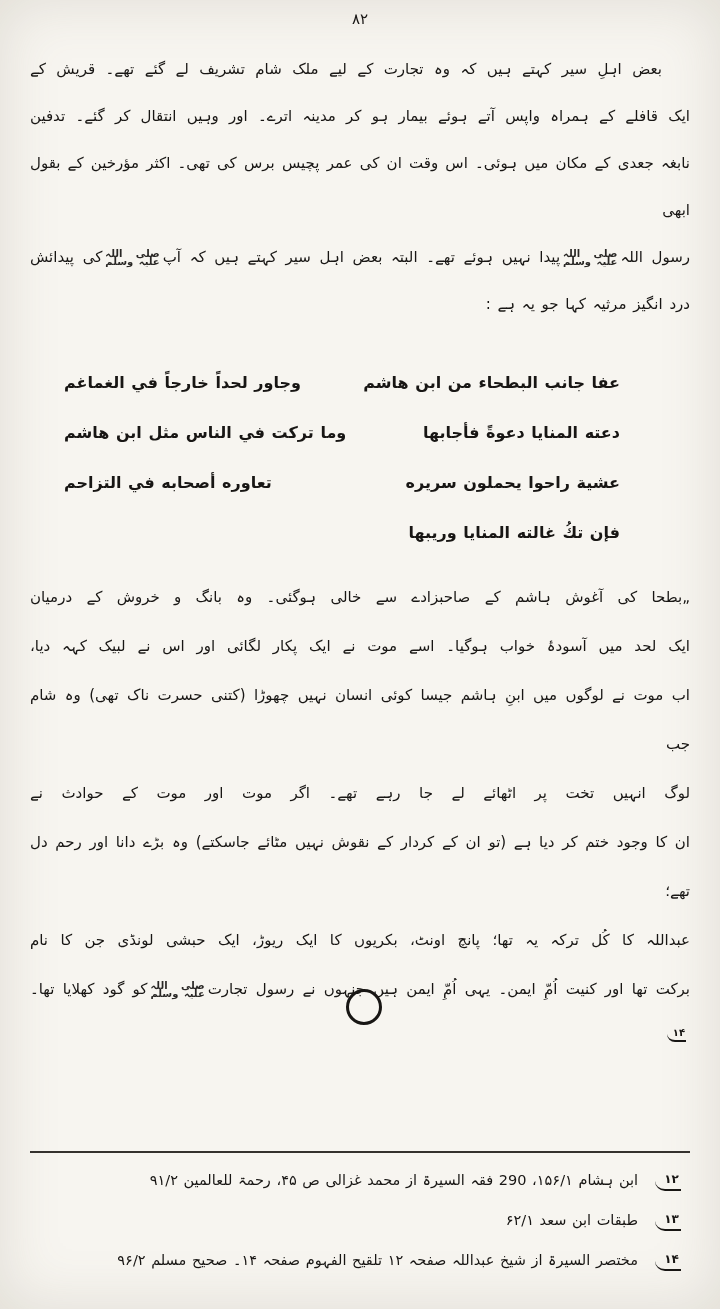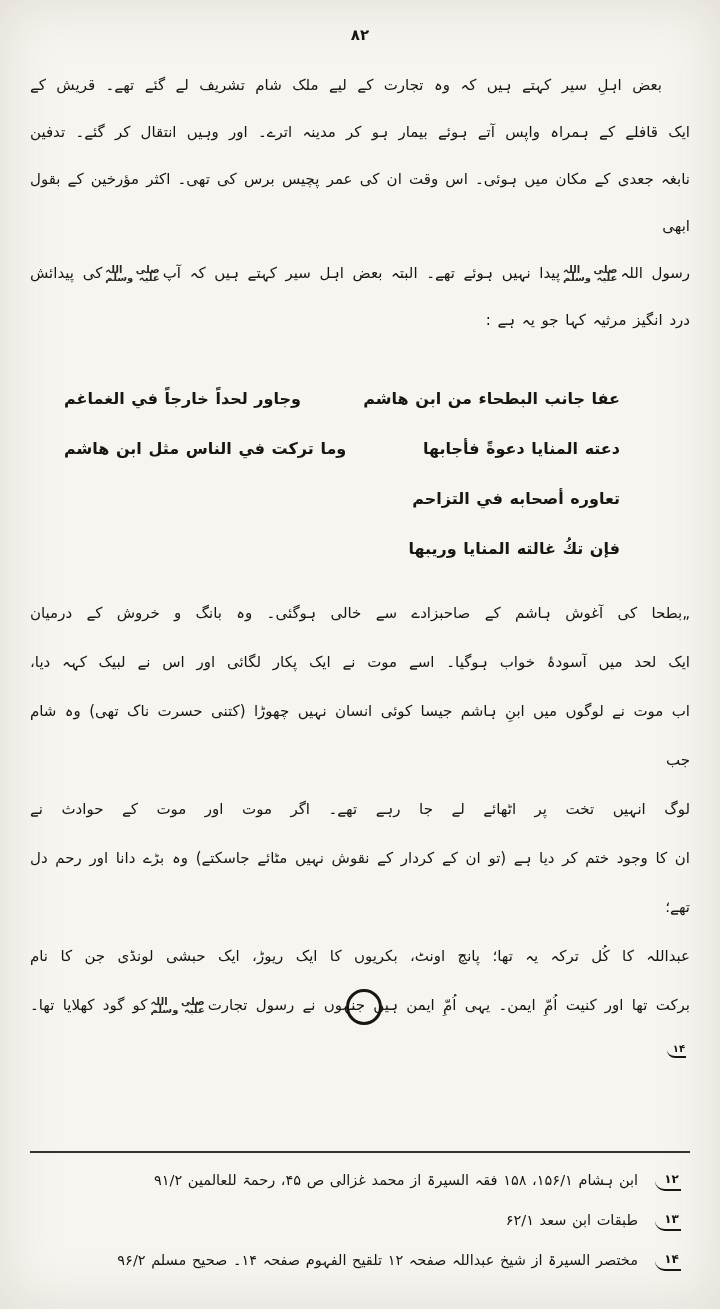--- a/index.html
+++ b/index.html
@@ -8,22 +8,22 @@
     width:720px;height:1309px;
     margin:0 auto;
     background:#f7f5f0;
     box-shadow:inset 0 0 60px rgba(120,110,90,.18);
     font-family:"DejaVu Sans",sans-serif;
     color:#181614;
     direction:rtl;
     overflow:hidden;
   }
   .pageno{
-    padding-top:26px;height:24px;
-    text-align:center;font-size:15px;font-weight:bold;letter-spacing:2px;
+    padding-top:10px;height:24px;
+    text-align:center;font-size:15px;font-weight:normal;letter-spacing:2px;
   }
   .para{margin:0 30px;}
   .para1{margin-top:12px;}
   .jline{
     font-size:15px;line-height:47px;
     text-align:justify;text-align-last:justify;
     word-spacing:2px;
   }
   .para2 .jline{line-height:49px;}
   .jline.first{padding-right:28px;}
@@ -88,20 +88,21 @@
   <div class="verses">
     <div class="verse-row">
       <span class="hemi">عفا جانب البطحاء من ابن هاشم</span>
       <span class="hemi">وجاور لحداً خارجاً في الغماغم</span>
     </div>
     <div class="verse-row">
       <span class="hemi">دعته المنايا دعوةً فأجابها</span>
       <span class="hemi">وما تركت في الناس مثل ابن هاشم</span>
     </div>
     <div class="verse-row">
+      <span class="hemi">عشية راحوا يحملون سريره</span>
       <span class="hemi">تعاوره أصحابه في التزاحم</span>
     </div>
     <div class="verse-row">
       <span class="hemi">فإن تكُ غالته المنايا وريبها</span>
     </div>
   </div>
 
   <div class="para para2">
     <div class="jline">„بطحا کی آغوش ہاشم کے صاحبزادے سے خالی ہوگئی۔ وہ بانگ و خروش کے درمیان</div>
     <div class="jline">ایک لحد میں آسودۂ خواب ہوگیا۔ اسے موت نے ایک پکار لگائی اور اس نے لبیک کہہ دیا،</div>
@@ -112,21 +113,21 @@
     <div class="jline"><span>برکت تھا اور کنیت اُمِّ ایمن۔ یہی اُمِّ ایمن ہیں جنہوں نے رسول تجارت</span><span class="pbuh"><span style="display:block">صلی اللہ</span><span style="display:block">علیہ وسلم</span></span><span>کو گود کھلایا تھا۔</span><span class="fnref">۱۴</span></div>
   </div>
 
   <div class="section-circle"></div>
 
   <div class="footer">
     <hr class="fn-rule">
     <div class="fnlist">
       <div class="fn-row">
         <span class="fn-marker"><span class="swash">۱۲</span></span>
-        <span class="fn-text">ابن ہشام ۱۵۶/۱، ۱۵۸ فقہ السیرۃ از محمد غزالی ص ۴۵، رحمۃ للعالمین ۹۱/۲</span>
+        <span class="fn-text">ابن ہشام ۱۵۶/۱، 290 فقہ السیرۃ از محمد غزالی ص ۴۵، رحمۃ للعالمین ۹۱/۲</span>
       </div>
       <div class="fn-row">
         <span class="fn-marker"><span class="swash">۱۳</span></span>
         <span class="fn-text">طبقات ابن سعد ۶۲/۱</span>
       </div>
       <div class="fn-row">
         <span class="fn-marker"><span class="swash">۱۴</span></span>
         <span class="fn-text">مختصر السیرۃ از شیخ عبداللہ صفحہ ۱۲ تلقیح الفہوم صفحہ ۱۴۔ صحیح مسلم ۹۶/۲</span>
       </div>
     </div>

